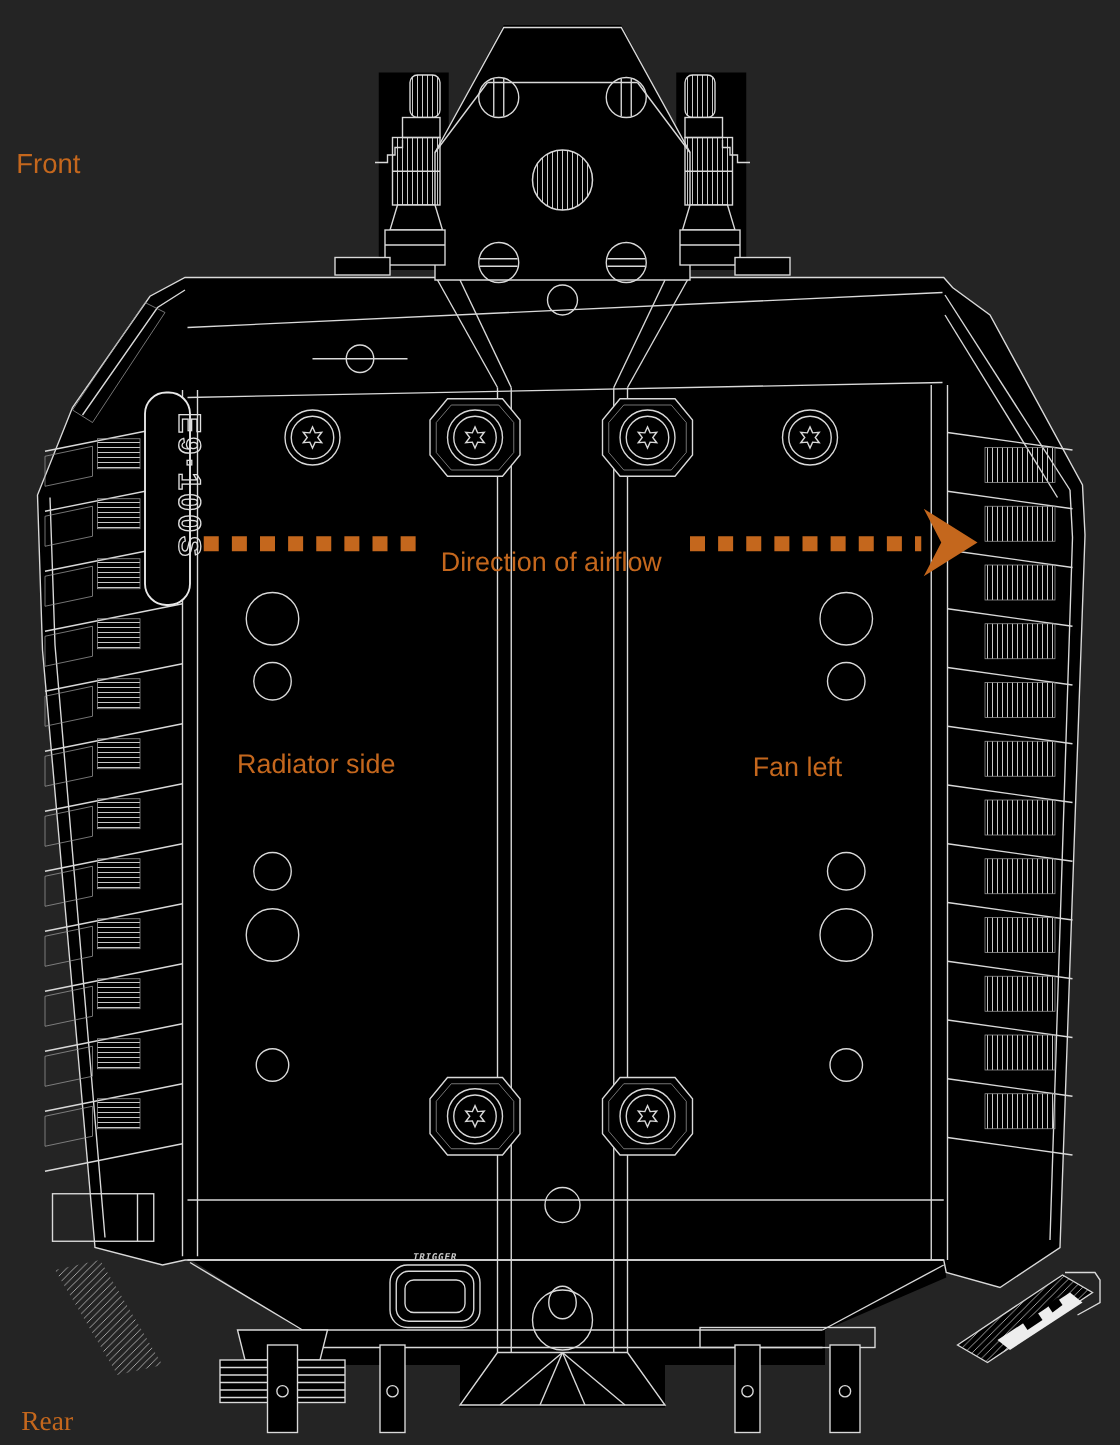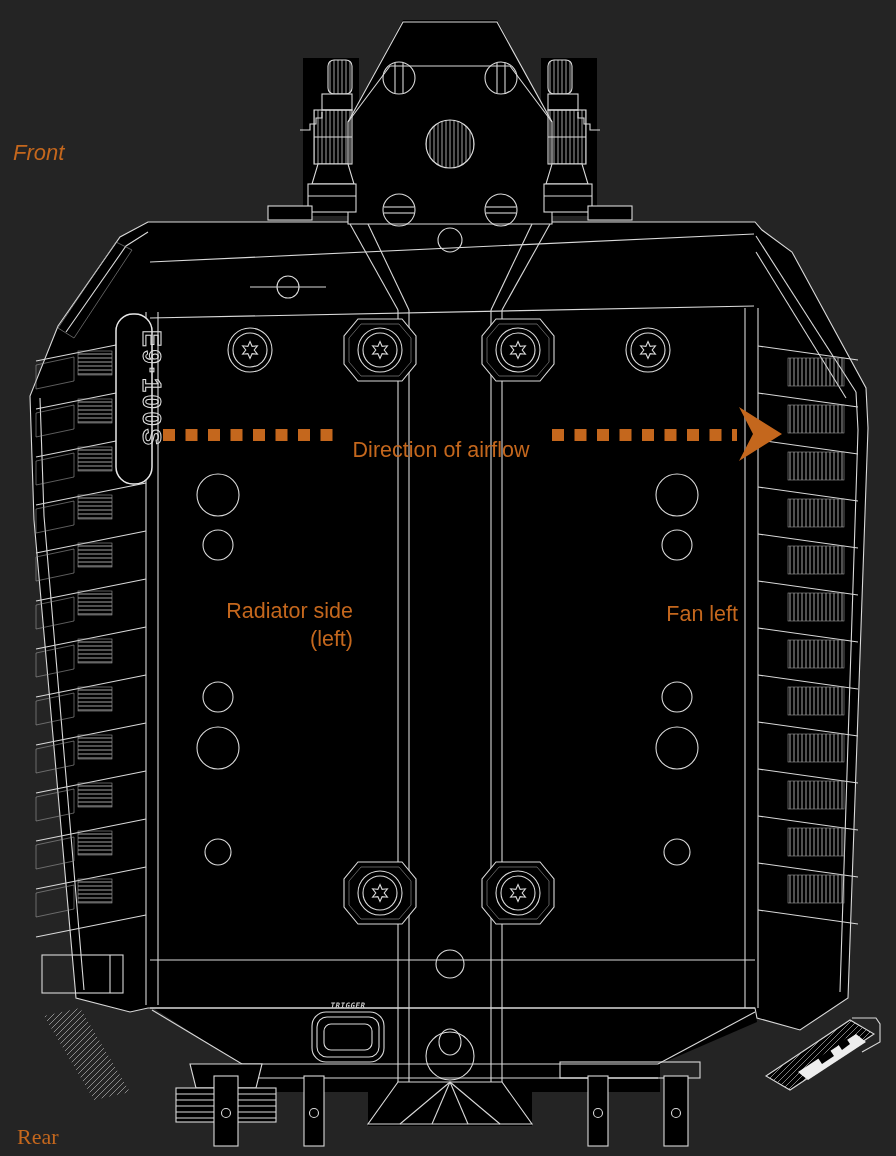--- a/index.html
+++ b/index.html
@@ -5,22 +5,22 @@
   html,body{margin:0;padding:0;}
   body{width:896px;height:1156px;background:#242424;overflow:hidden;
        font-family:"Liberation Sans",sans-serif;}
   #stage{position:relative;width:896px;height:1156px;background:#242424;}
   #lineart{position:absolute;left:0;top:0;}
   .ln{stroke:#d9d9d9;stroke-width:1.1;fill:none;}
   .thinln{stroke:#9a9a9a;stroke-width:.6;fill:none;}
   .blk{fill:#000;stroke:#d9d9d9;stroke-width:1.1;}
   .solidblk{fill:#000;stroke:none;}
   .lbl{position:absolute;color:var(--accent,#c4671d);font-size:22px;line-height:26px;}
-  .side-lbl{width:200px;text-align:right;font-size:21.5px;line-height:28px;}
-  #front-label{left:13px;top:140px;font-style:italic;}
+  .side-lbl{width:200px;text-align:center;font-size:21.5px;line-height:28px;}
+  #front-label{left:13px;top:118px;}
   #rear-label{left:17px;top:1124px;font-family:Liberation Serif, serif;}
   #radiator-label{left:153px;top:597px;}
   #fan-label{left:538px;top:600px;}
   #airflow-label{left:336px;top:421px;width:210px;text-align:center;font-size:21.5px;margin-top:16px;}
   #badge-text{font-family:"Liberation Sans",sans-serif;font-weight:bold;
               font-size:25px;letter-spacing:3px;fill:none;stroke:#e0e0e0;stroke-width:1;}
   #trigger-text{font-family:"DejaVu Sans Mono",monospace;font-weight:bold;font-style:italic;
                 font-size:7.5px;letter-spacing:.5px;fill:#c8c8c8;stroke:none;}
 </style>
 </head>
@@ -287,20 +287,19 @@
     <line x1="163" y1="435" x2="334" y2="435" stroke-width="12" stroke-dasharray="12 10.5" stroke="#c4671d"></line>
     <line x1="552" y1="435" x2="737" y2="435" stroke-width="12" stroke-dasharray="12 10.5" stroke="#c4671d"></line>
     <polygon points="739,407 782,434 739,461 753,434" fill="#c4671d"></polygon>
   </g>
 </svg>
 
 <div class="lbl" id="front-label">Front</div>
 <div class="lbl" id="rear-label">Rear</div>
 <div class="lbl side-lbl" id="radiator-label">
   <div>Radiator side</div>
-  <div>(left)</div>
 </div>
 <div class="lbl side-lbl" id="fan-label">
   <div>Fan left</div>
 </div>
 <div class="lbl" id="airflow-label">Direction of airflow</div>
 
 </div>
 
 </body></html>

